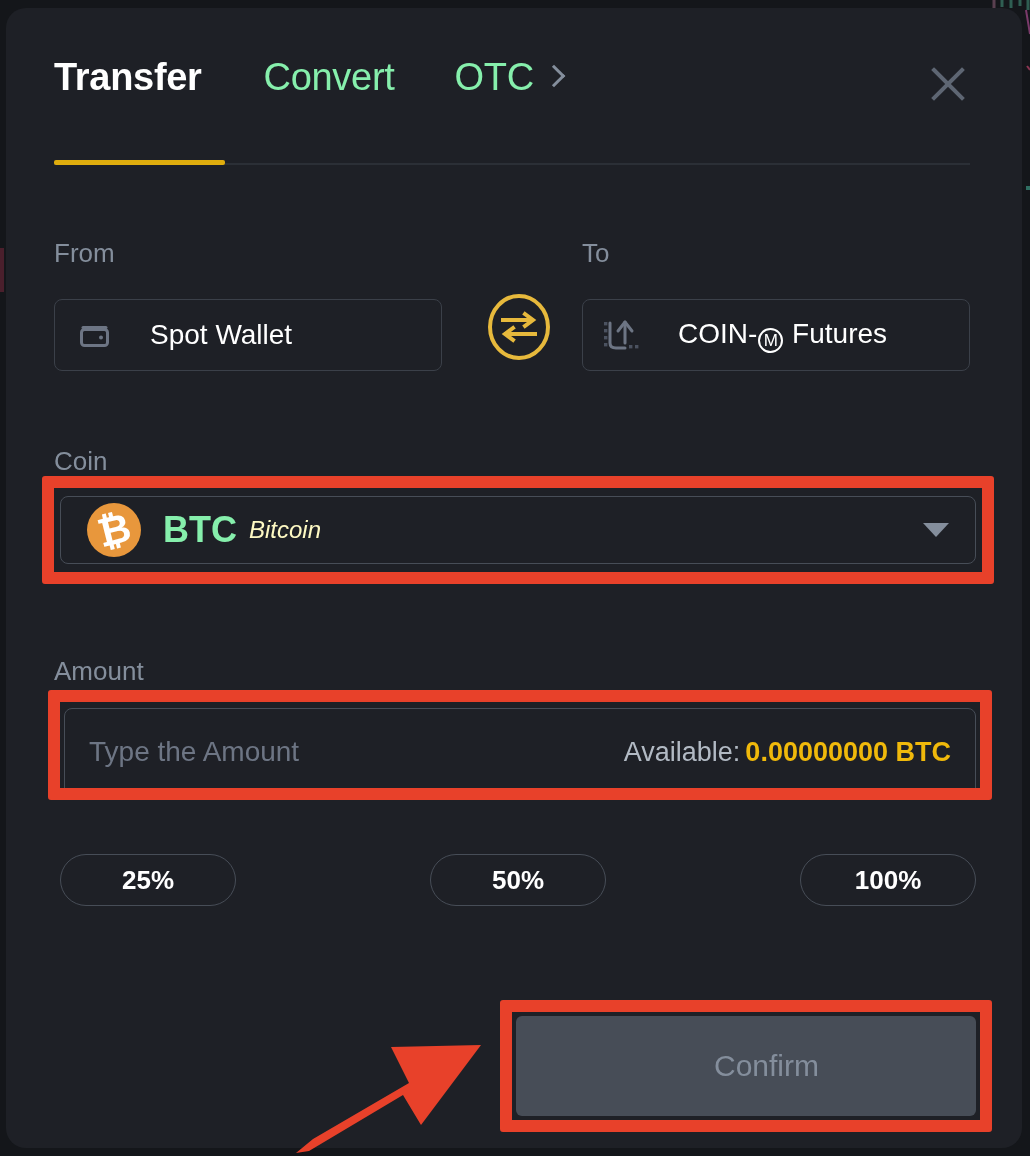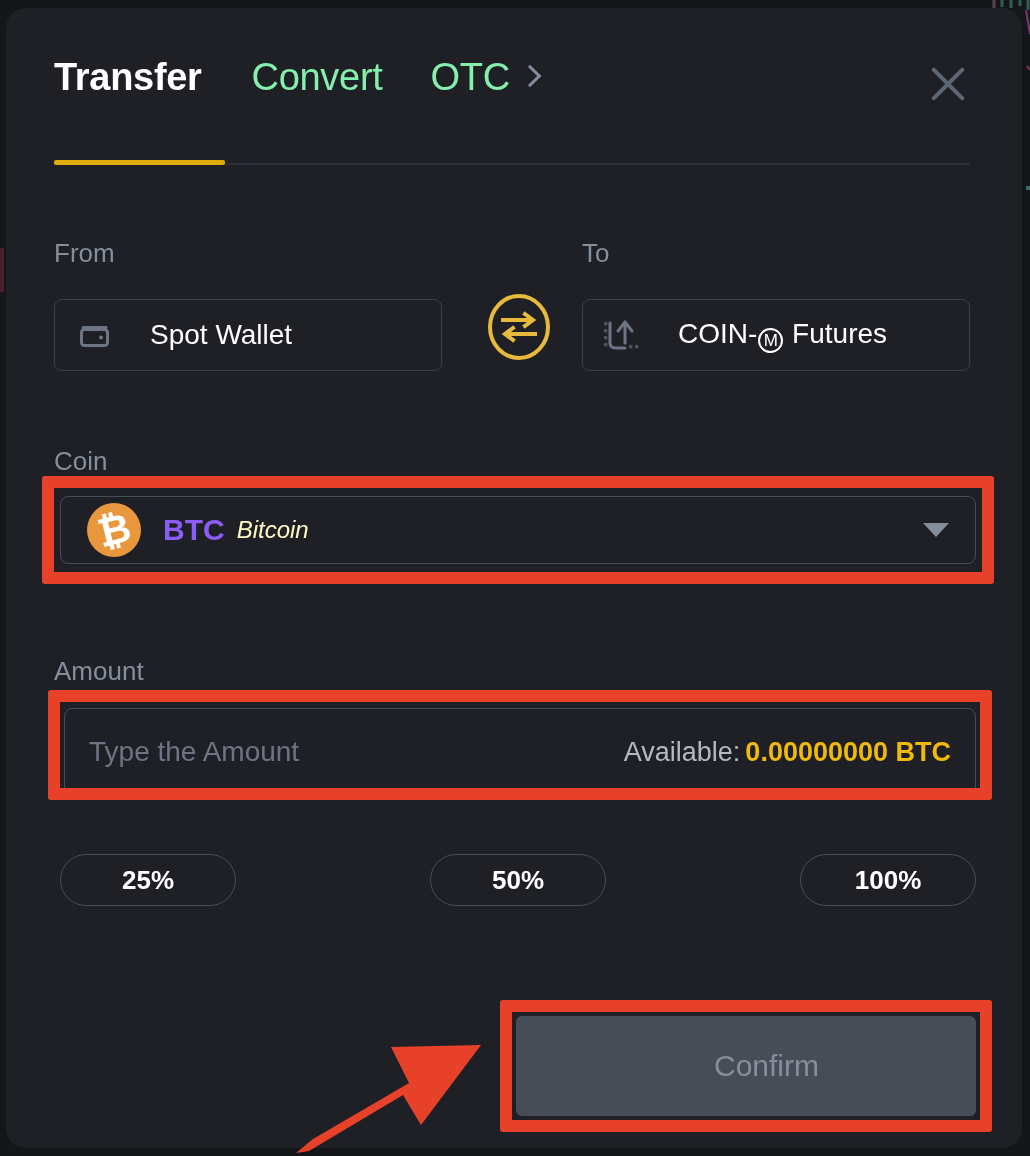--- a/index.html
+++ b/index.html
@@ -49,21 +49,21 @@
     box-sizing: border-box;
   }
 
   
   .tabbar {
     position: absolute;
     left: 48px;
     top: 48px;
     display: flex;
     align-items: center;
-    gap: 4px;
+    gap: 16px;
   }
   .tab {
     font-size: 38px;
     letter-spacing: -0.3px;
     white-space: nowrap;
     cursor: pointer;
   }
   .tab.active {
     color: #ffffff;
     font-weight: bold;
@@ -219,23 +219,23 @@
   }
   .btc-glyph {
     color: #ffffff;
     font-size: 40px;
     font-weight: bold;
     line-height: 1;
     transform: rotate(-14deg);
     font-family: "DejaVu Sans", sans-serif;
   }
   .coin-symbol {
-    font-size: 30px;
+    font-size: 36px;
     font-weight: bold;
-    color: #8b5cf6;
+    color: #86efac;
     margin-right: 12px;
   }
   .coin-name {
     font-size: 24px;
     color: #fef9c3;
     font-style: italic;
   }
   .coin-caret {
     margin-left: auto;
     width: 0;

